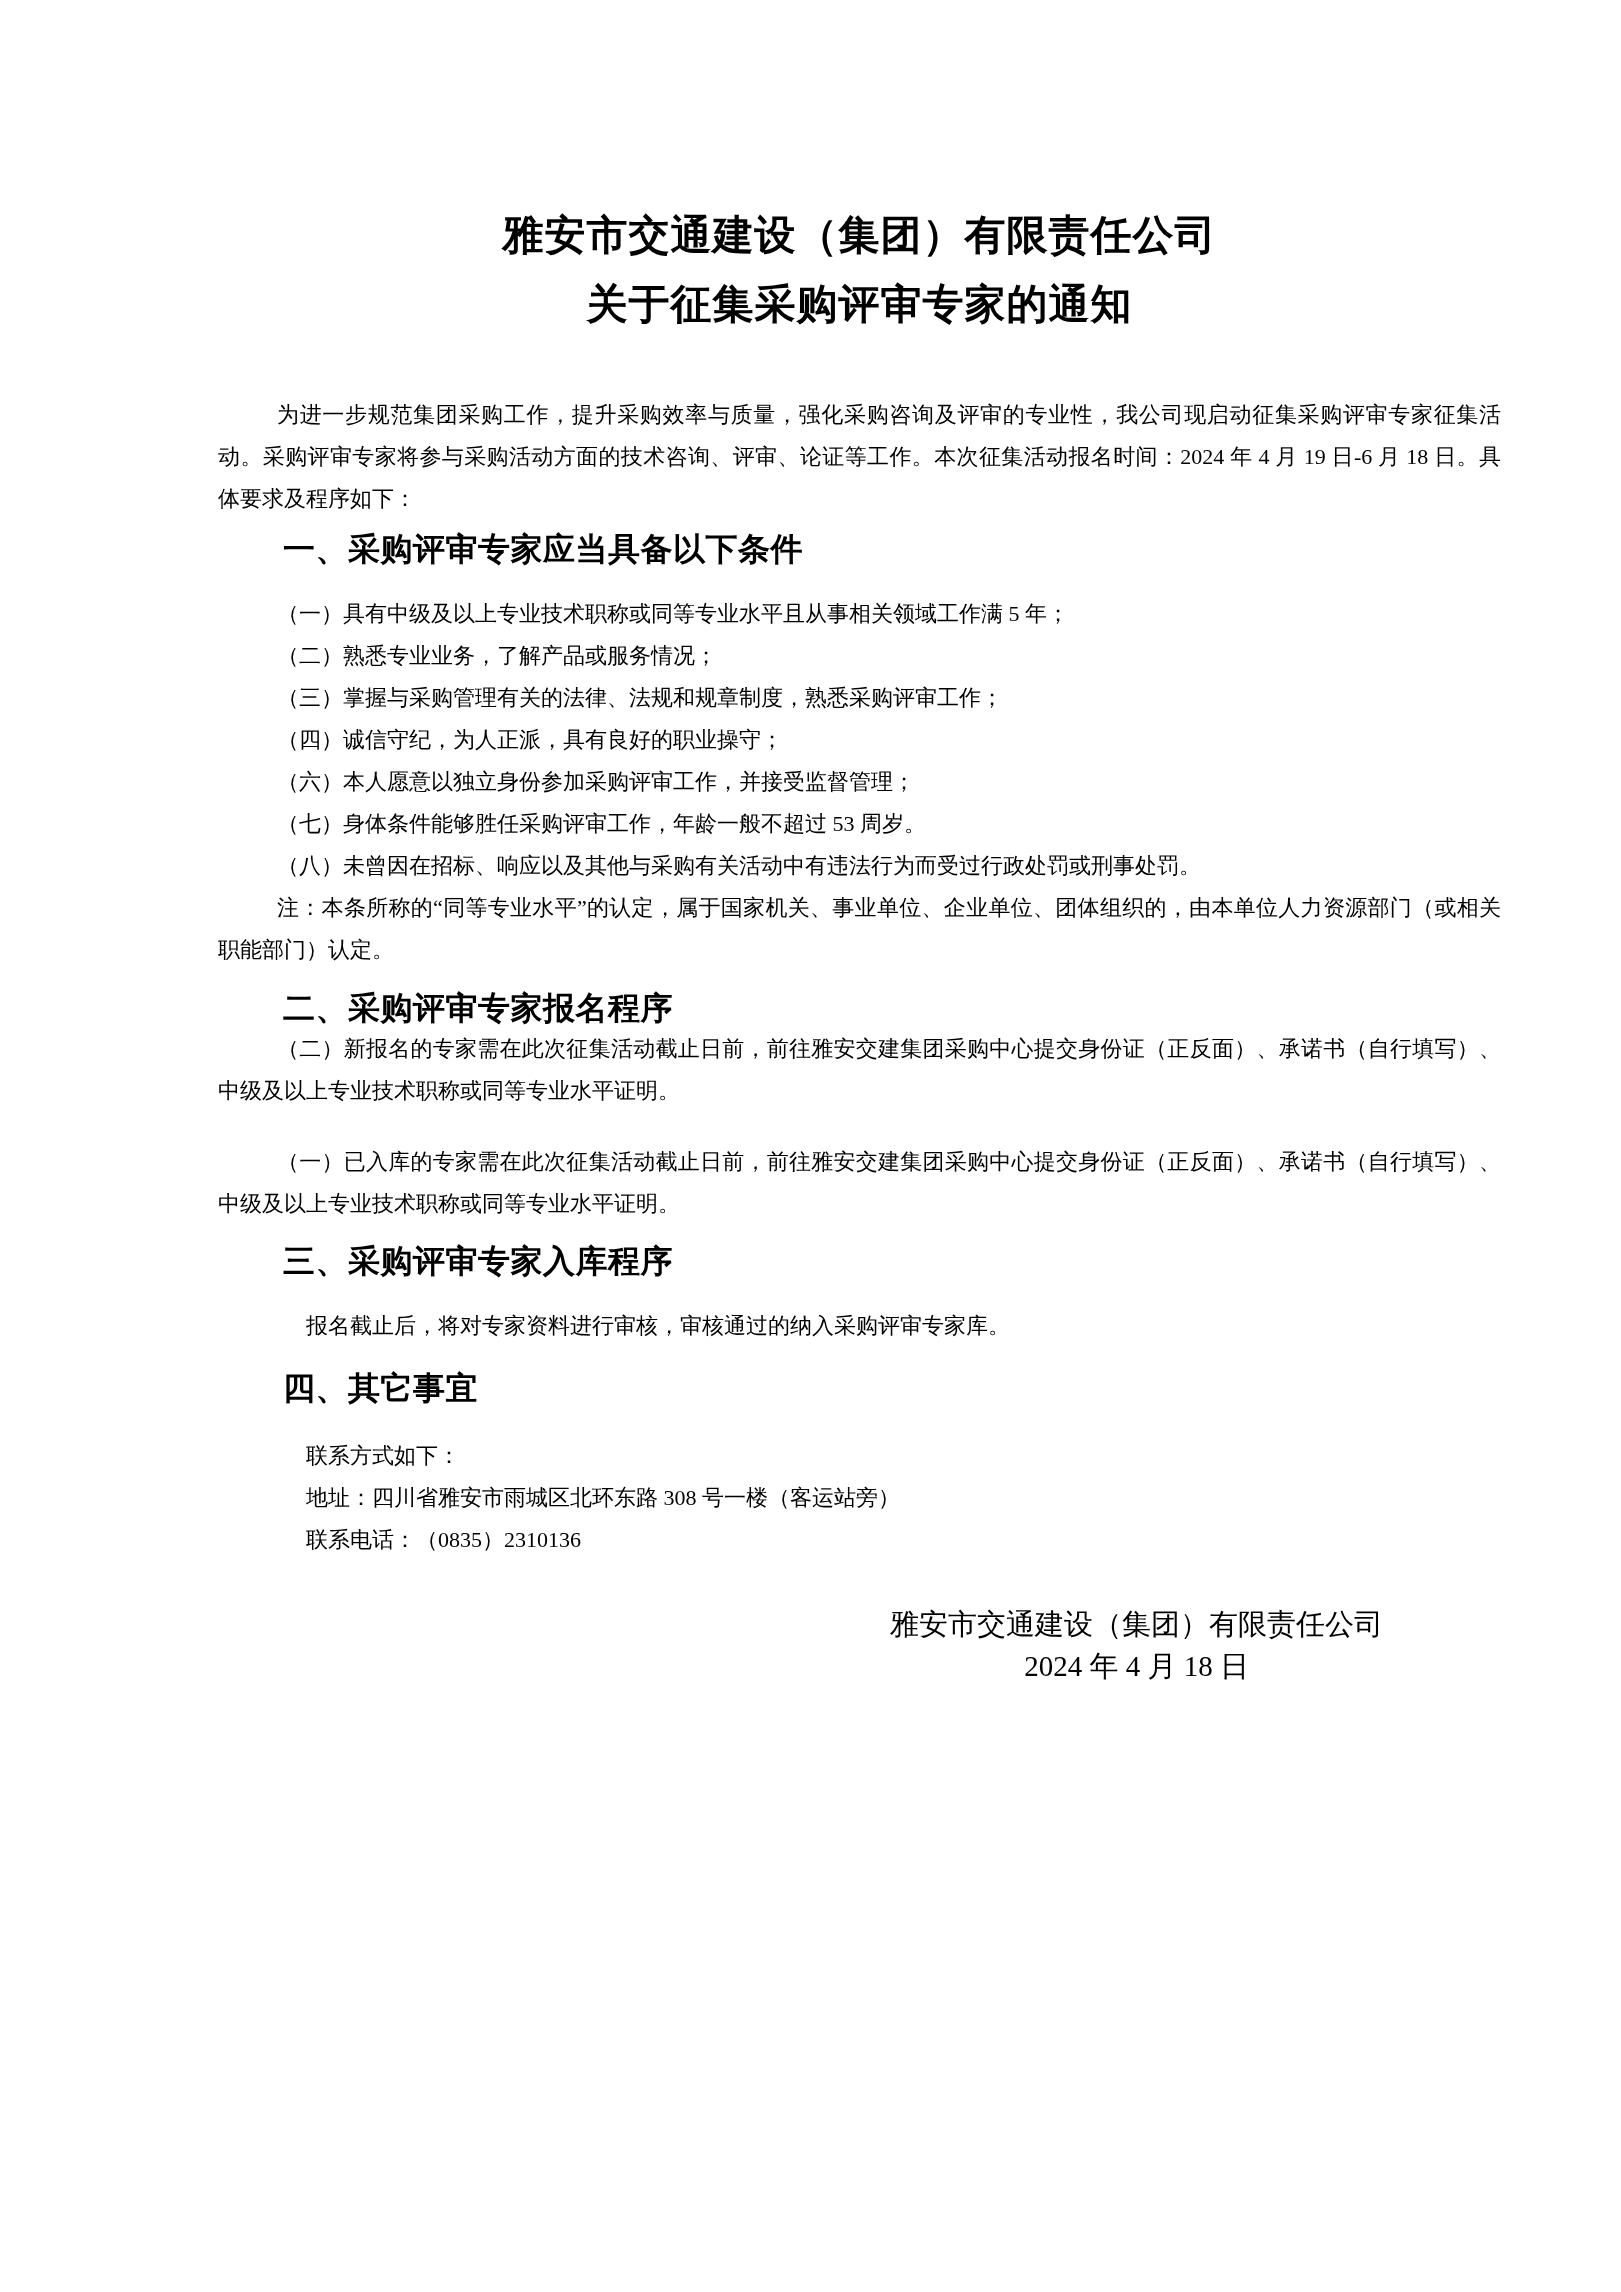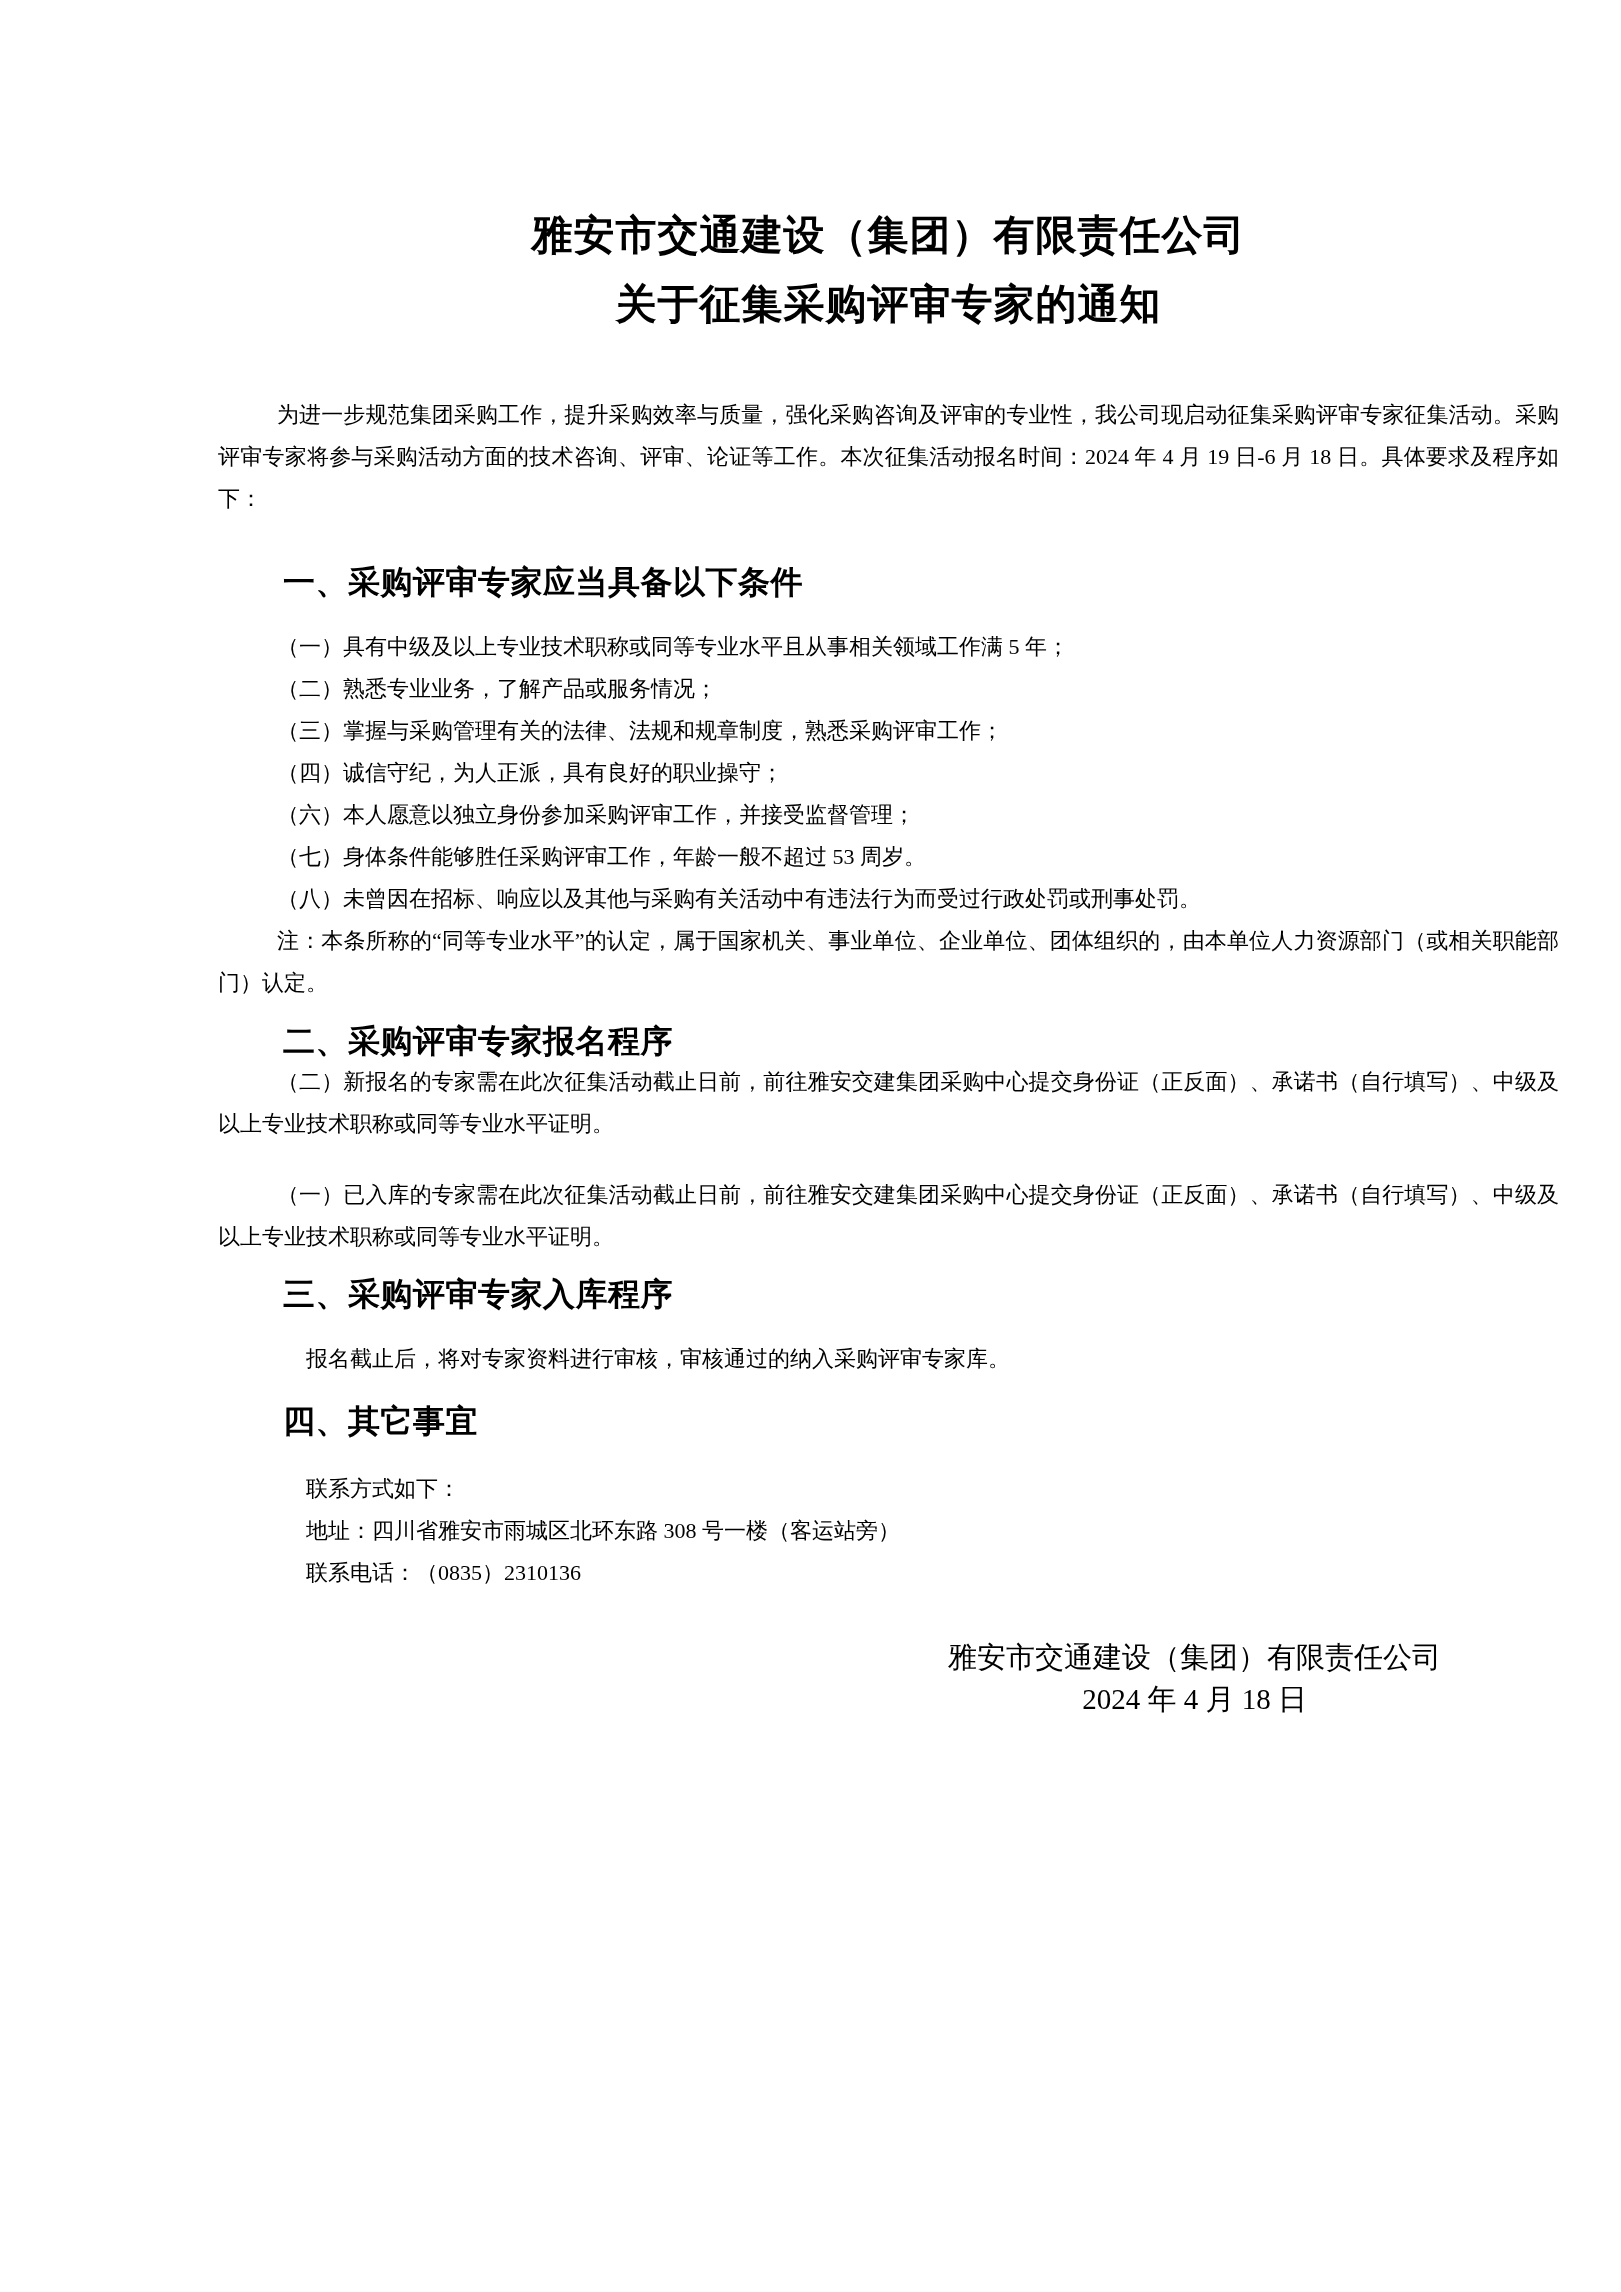--- a/index.html
+++ b/index.html
@@ -10,21 +10,21 @@
   body {
     width: 1621px;
     height: 2293px;
     position: relative;
     color: #000000;
   }
   .page {
     box-sizing: border-box;
     width: 1621px;
     height: 2293px;
-    padding: 211px 62px 0 218px;
+    padding: 211px 120px 0 218px;
     background: #ffffff;
     overflow: hidden;
   }
   
   .doc-title {
     font-family: "Liberation Sans", sans-serif;
     font-weight: bold;
     font-size: 41px;
     line-height: 49px;
     text-align: center;
@@ -50,21 +50,21 @@
     font-size: 32px;
     line-height: 39px;
     margin: 0;
     text-indent: 65px;
     letter-spacing: 0.5px;
   }
   .mt18 { margin-top: 17.6px; }
   .mt23 { margin-top: 22.5px; }
   .mt24 { margin-top: 23.5px; }
   .mt25 { margin-top: 24.5px; }
-  .mt26 { margin-top: 43px; }
+  .mt26 { margin-top: 10px; }
   .mt27 { margin-top: 26.5px; }
   .mt30 { margin-top: 29px; }
   .signature {
     margin-top: 42px;
     margin-right: 118px;
     margin-left: auto;
     width: fit-content;
     text-align: center;
   }
   .sig-line {

